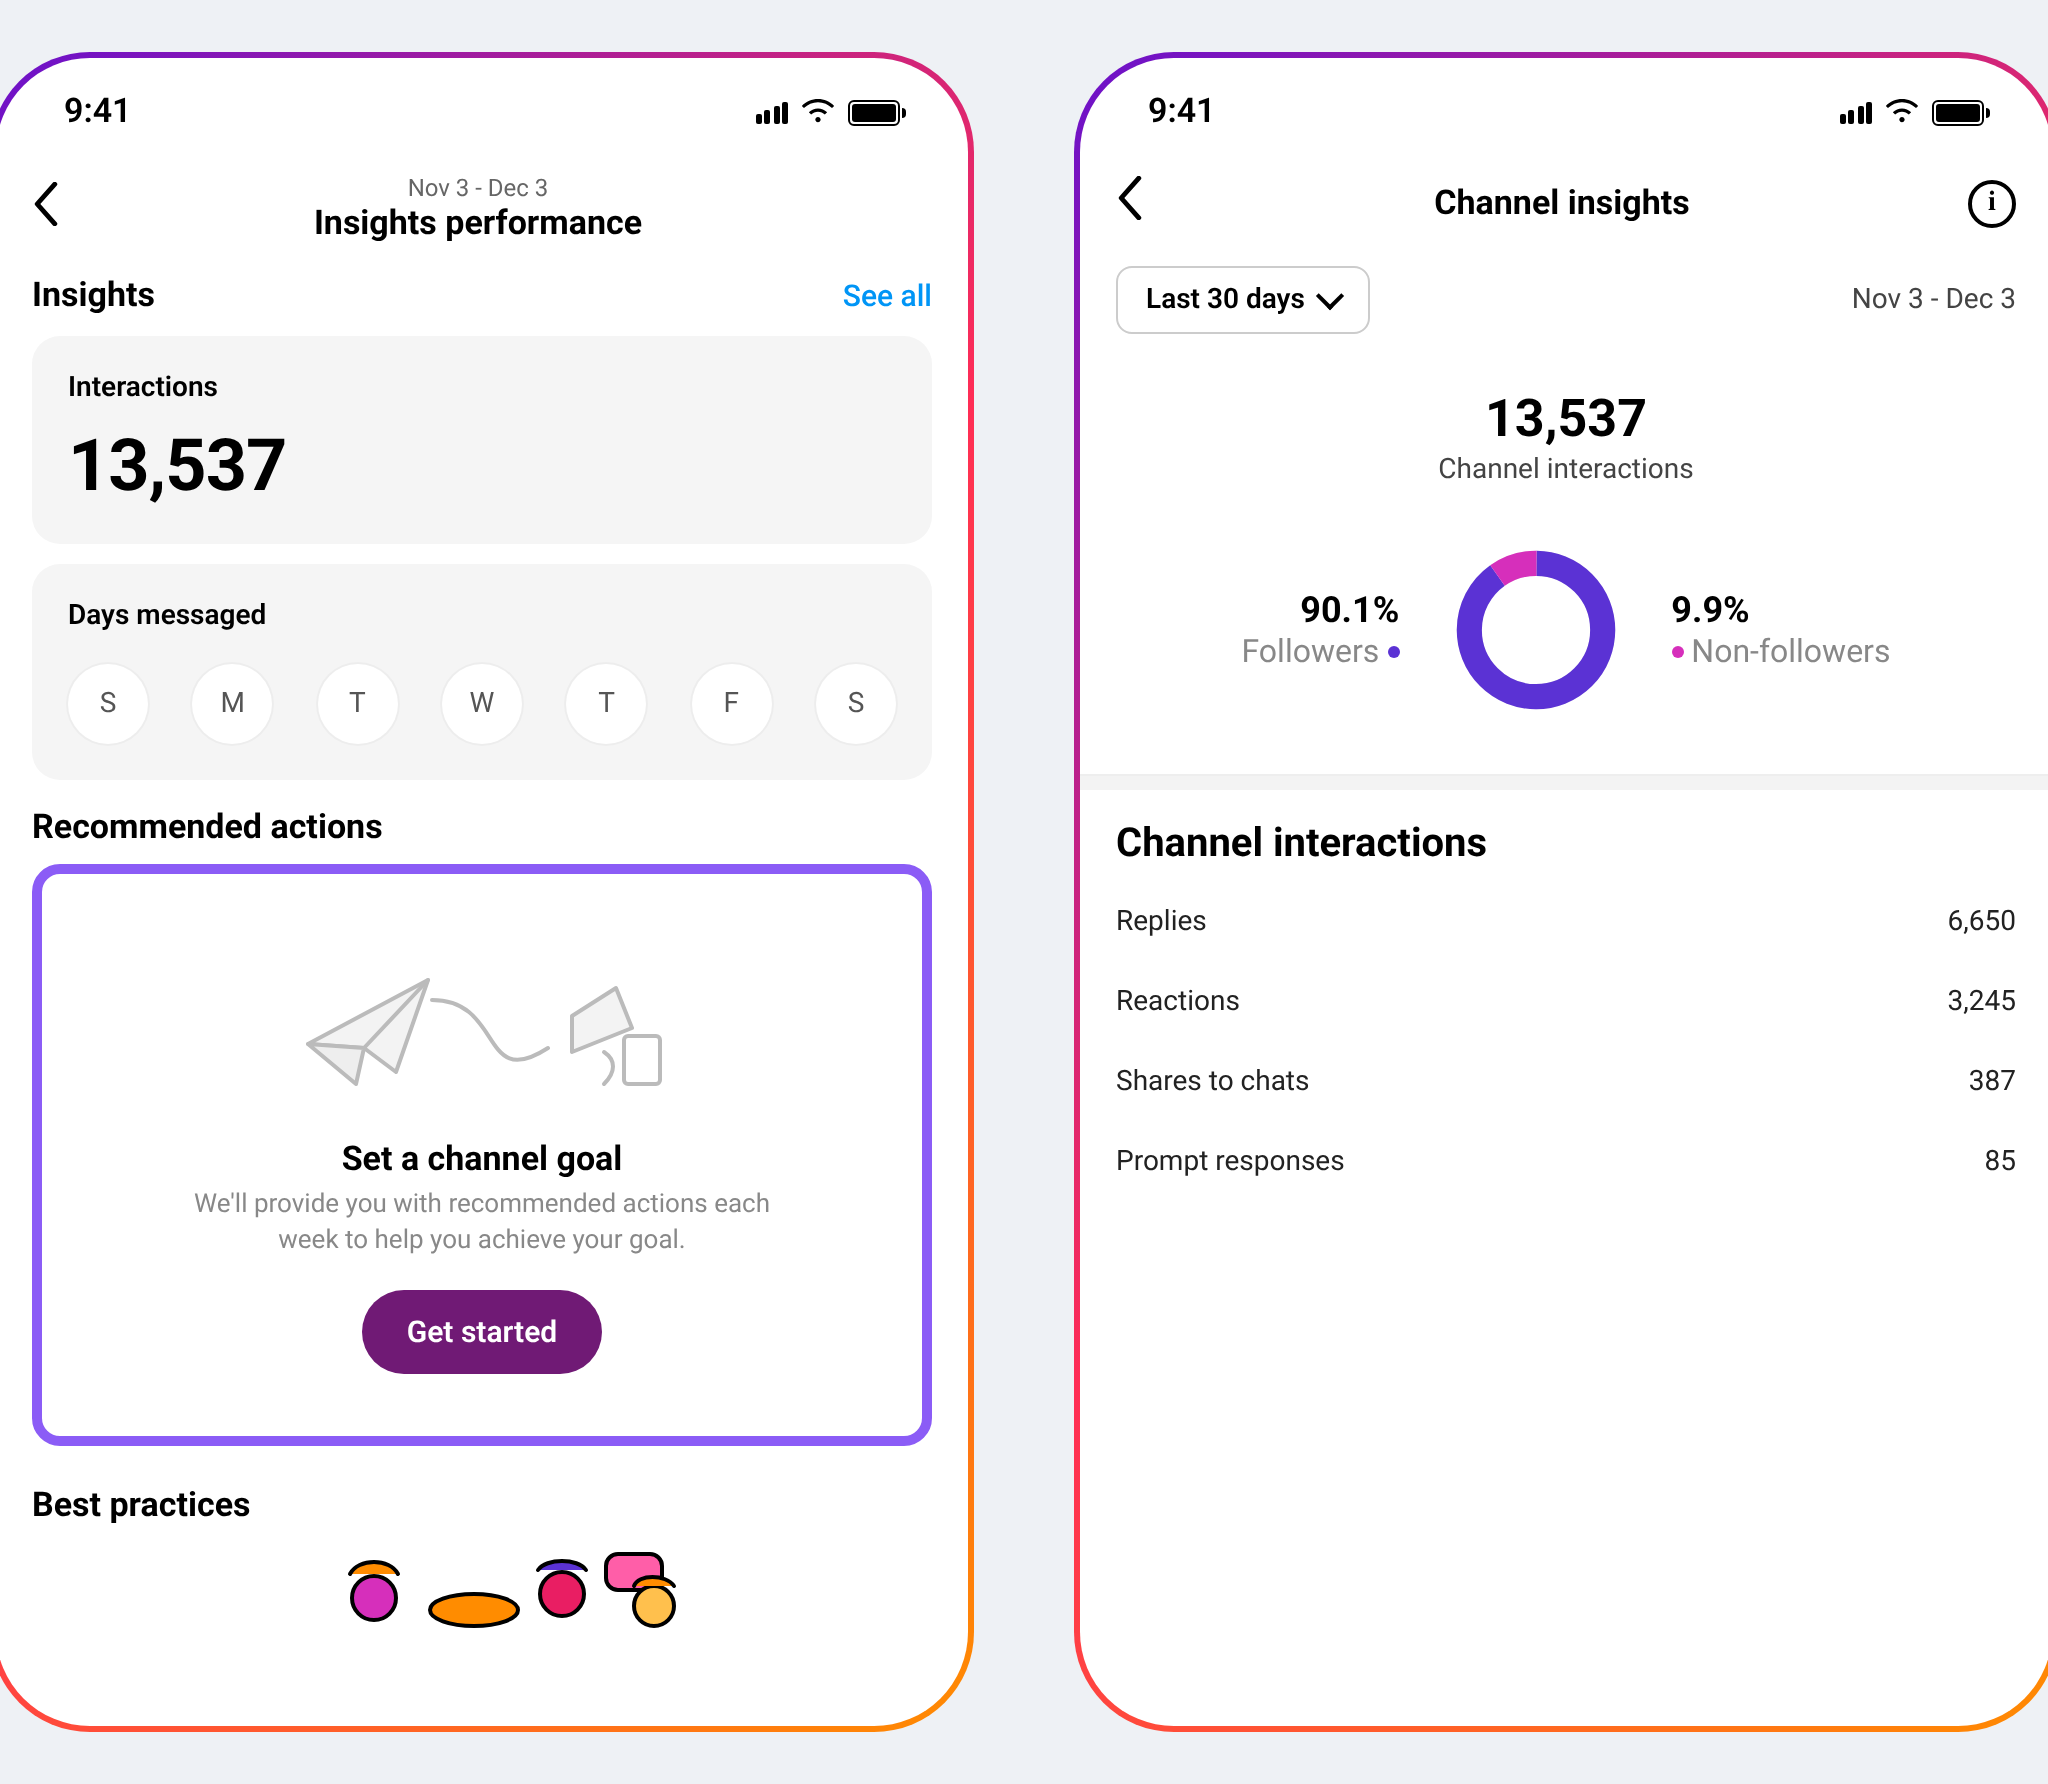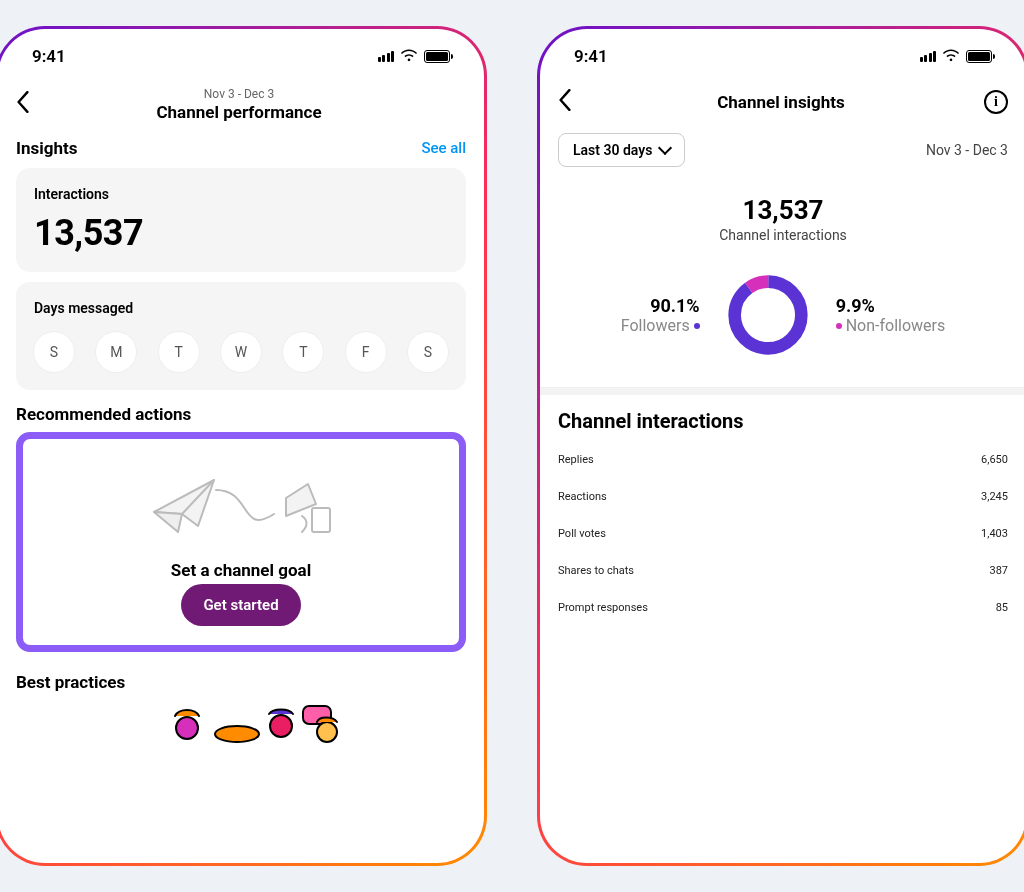--- a/index.html
+++ b/index.html
@@ -36,21 +36,21 @@
   .info-circ{width:24px;height:24px;border:2px solid #000;border-radius:50%;display:flex;align-items:center;justify-content:center;font-family:Georgia,serif;font-weight:bold;font-size:14px;}
   .content{flex:1;overflow:hidden;padding:0 18px;}
   .row-head{display:flex;justify-content:space-between;align-items:center;margin:6px 0 10px;gap:43px;}
   .h-section{font-size:17px;font-weight:700;}
   .link{color:var(--accent);font-size:15px;font-weight:500;text-align:right;}
   .card{background:var(--card-bg);border-radius:14px;padding:18px;margin-bottom:10px;}
   .card-label{font-size:14px;font-weight:600;margin-bottom:10px;}
   .big-num{font-size:36px;font-weight:700;letter-spacing:-0.5px;}
   .days-row{display:flex;justify-content:space-between;margin-top:16px;}
   .day-pill{width:40px;height:40px;border-radius:50%;background:#fff;display:flex;align-items:center;justify-content:center;font-size:14px;color:#555;box-shadow:0 0 0 1px rgba(0,0,0,0.03);}
-  .rec-card{border:7px solid #8b5cf6;border-radius:14px;padding:19px 20px;text-align:center;margin-top:8px;}
+  .rec-card{border:5px solid #8b5cf6;border-radius:14px;padding:31px 20px;text-align:center;margin-top:8px;}
   .illus{height:90px;display:flex;align-items:center;justify-content:center;margin-bottom:12px;}
   .rec-title{font-size:17px;font-weight:700;margin-bottom:4px;}
   .rec-desc{font-size:13px;color:var(--muted);line-height:1.35;margin:0 auto 16px;max-width:300px;}
   .btn-primary{background:#701a75;color:#fff;border:none;border-radius:22px;padding:12px 22px;font-size:15px;font-weight:600;}
   .footer-illus{height:50px;overflow:hidden;display:flex;justify-content:center;gap:10px;align-items:flex-start;margin-top:8px;}
   
   .filter-row{display:flex;justify-content:space-between;align-items:center;margin:6px 0 28px;}
   .drop{border:1px solid #ccc;border-radius:8px;padding:8px 14px;font-size:14px;font-weight:600;display:flex;align-items:center;gap:8px;}
   .chev{width:10px;height:10px;border-right:2px solid #000;border-bottom:2px solid #000;transform:rotate(45deg);margin-top:-4px;}
   .date-range{font-size:14px;color:#444;}
@@ -60,21 +60,21 @@
   .donut{width:88px;height:88px;}
   .legend{text-align:right;}
   .legend.right{text-align:left;}
   .legend .pct{font-size:18px;font-weight:700;}
   .legend .lbl{font-size:16px;color:var(--muted);display:flex;align-items:center;gap:4px;}
   .legend.left .lbl{justify-content:flex-end;}
   .dot{width:6px;height:6px;border-radius:50%;display:inline-block;}
   .dot.p{background:var(--purple);}
   .dot.m{background:var(--magenta);}
   .divider{height:8px;background:#f3f3f3;margin:0 -18px 14px;border-top:1px solid #eee;}
-  .metric-row{display:flex;justify-content:space-between;padding:12px 0;font-size:11px;}
+  .metric-row{display:flex;justify-content:space-between;padding:12px 0;font-size:14px;}
   .metric-row .k{color:#222;}
   .metric-row .v{color:#222;}
 </style>
 </head>
 <body>
 
 <div class="stage">
 
   <div class="phone">
     <div class="screen">
@@ -98,21 +98,21 @@
         </div>
       </div>
       <div class="navbar">
         <div class="back">
           <svg width="14" height="22" viewBox="0 0 12 20">
               <path d="M10 1 2 10l8 9" stroke="#000" stroke-width="2.2" fill="none" stroke-linecap="round" stroke-linejoin="round"></path>
             </svg>
         </div>
         <div class="nav-center">
           <div class="nav-sub">Nov 3 - Dec 3</div>
-          <div class="nav-title">Channel performance</div>
+          <div class="nav-title">Insights performance</div>
         </div>
         <div class="nav-action"></div>
       </div>
 
       <div class="content">
         <div class="row-head">
           <div class="h-section">Insights</div>
           <div class="link">See all</div>
         </div>
 
@@ -143,20 +143,21 @@
                 <path d="M46 54 78 20"></path>
                 <path d="M18 52 46 54 42 72z" fill="#eee"></path>
                 <path d="M80 30c36 0 24 46 58 24" stroke-dasharray="0"></path>
                 <path d="M150 38l22-14 8 20-30 12z" fill="#f3f3f3"></path>
                 <rect x="176" y="48" width="18" height="24" rx="2"></rect>
                 <path d="M166 56c6 4 6 10 0 16"></path>
               </g>
             </svg>
           </div>
           <div class="rec-title">Set a channel goal</div>
+          <div class="rec-desc">We'll provide you with recommended actions each week to help you achieve your goal.</div>
           <button class="btn-primary">Get started</button>
         </div>
 
         <div class="h-section" style="margin:20px 0 0">Best practices</div>
         <div class="footer-illus">
           <svg width="200" height="50" viewBox="0 0 200 50">
             <g stroke="#000" stroke-width="2" fill="none" stroke-linecap="round">
               <circle cx="46" cy="28" r="11" fill="#d62fbb"></circle>
               <path d="M34 16c4-8 20-8 24 0" fill="#ff8c00"></path>
               <ellipse cx="96" cy="34" rx="22" ry="8" fill="#ff8c00"></ellipse>
@@ -247,24 +248,20 @@
 
         <div class="metric-row">
             <span class="k">Replies</span>
             <span class="v">6,650</span>
           </div>
         <div class="metric-row">
             <span class="k">Reactions</span>
             <span class="v">3,245</span>
           </div>
         <div class="metric-row">
-            <span class="k">Poll votes</span>
-            <span class="v">1,403</span>
-          </div>
-        <div class="metric-row">
             <span class="k">Shares to chats</span>
             <span class="v">387</span>
           </div>
         <div class="metric-row">
             <span class="k">Prompt responses</span>
             <span class="v">85</span>
           </div>
 
       </div>
     </div>

